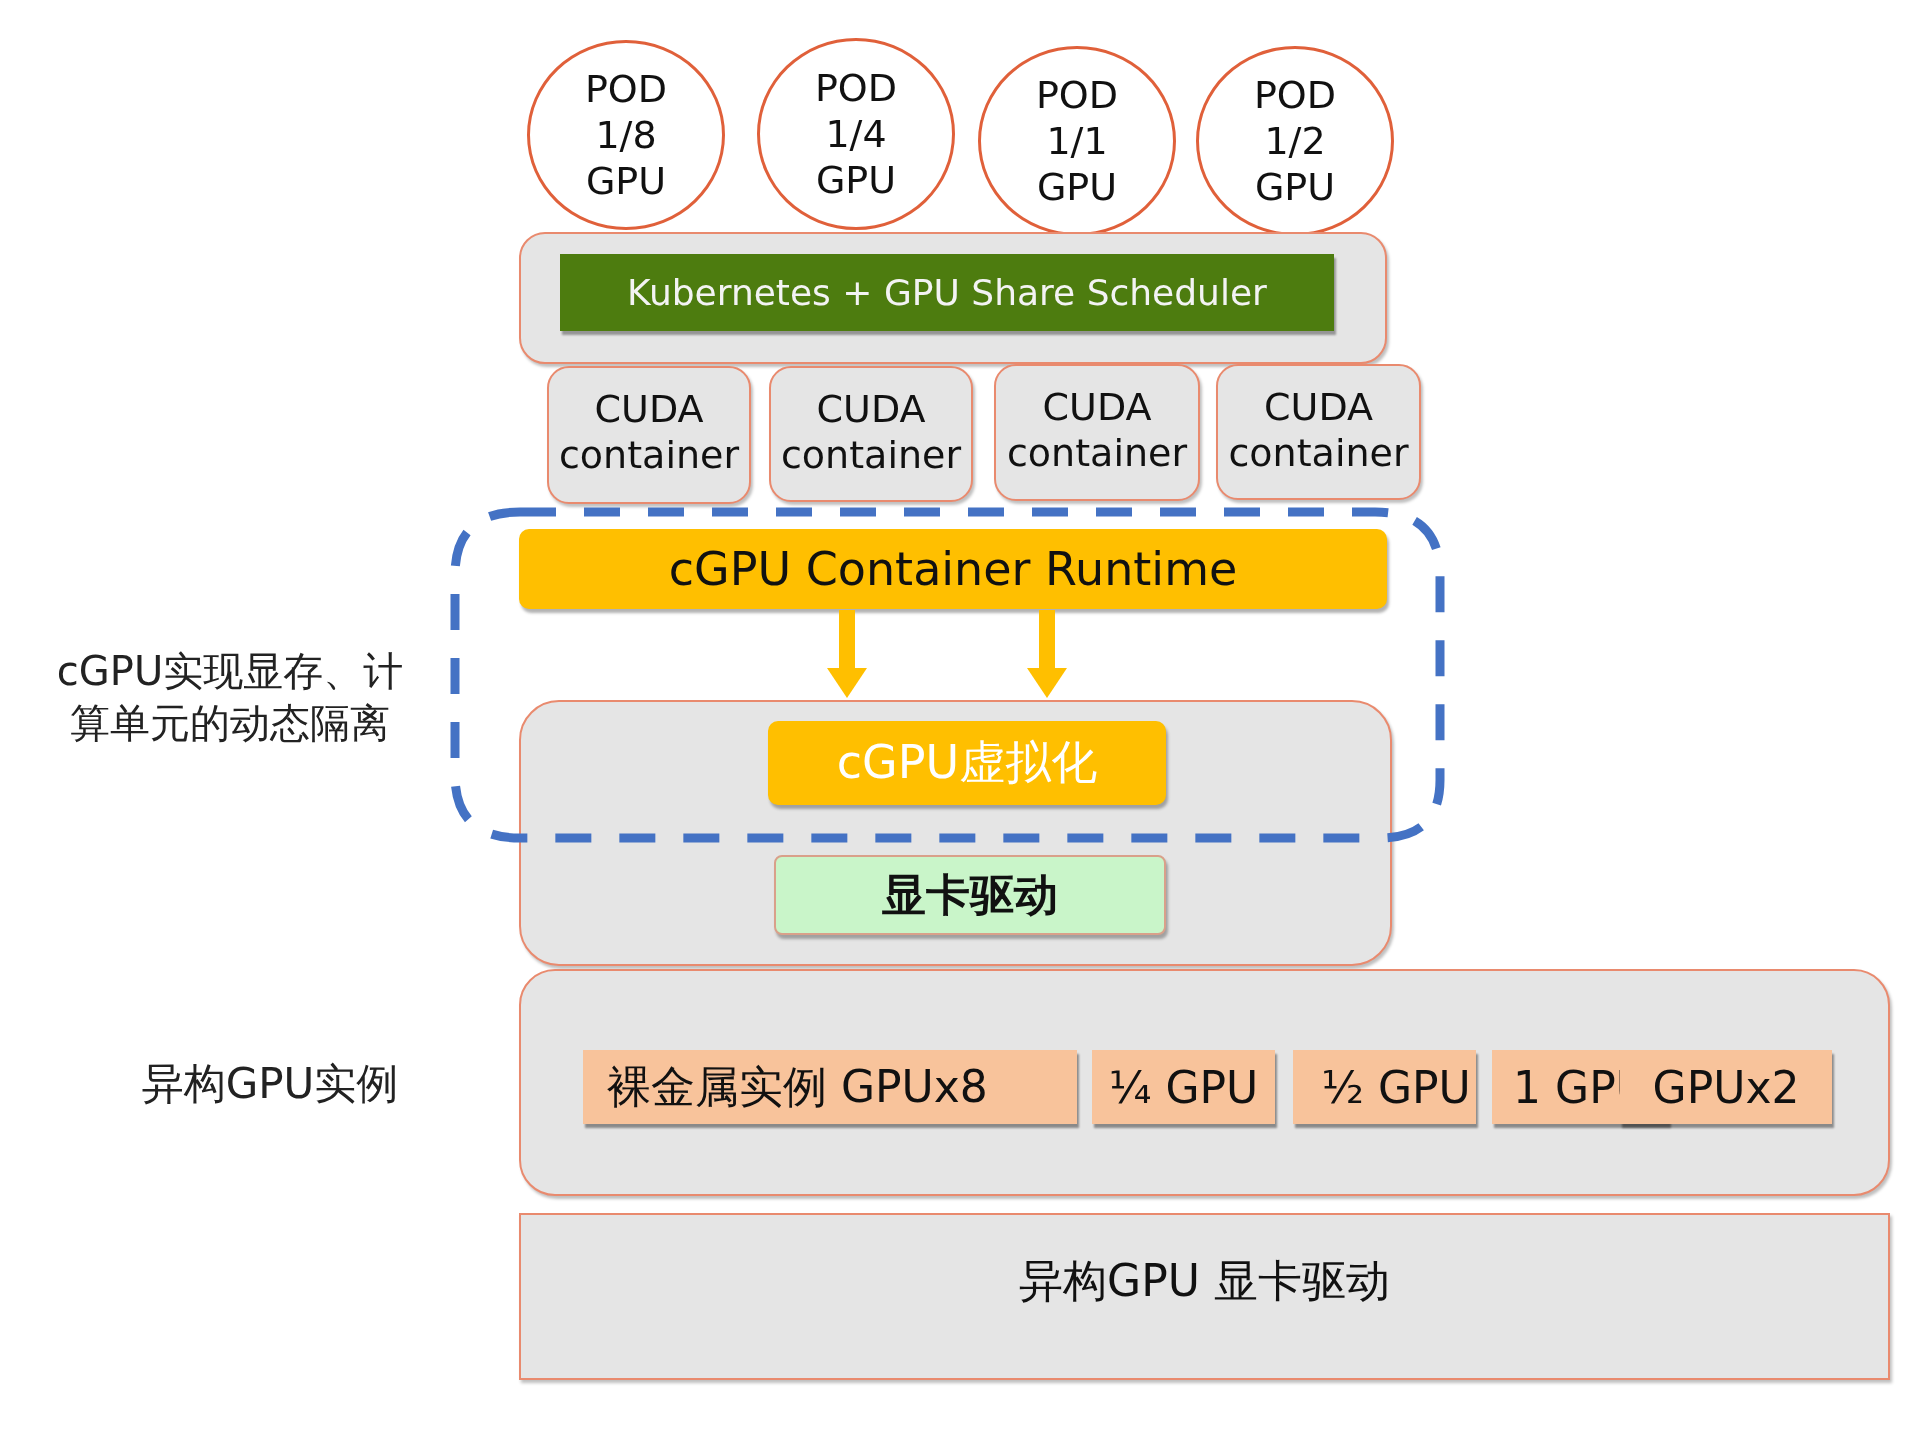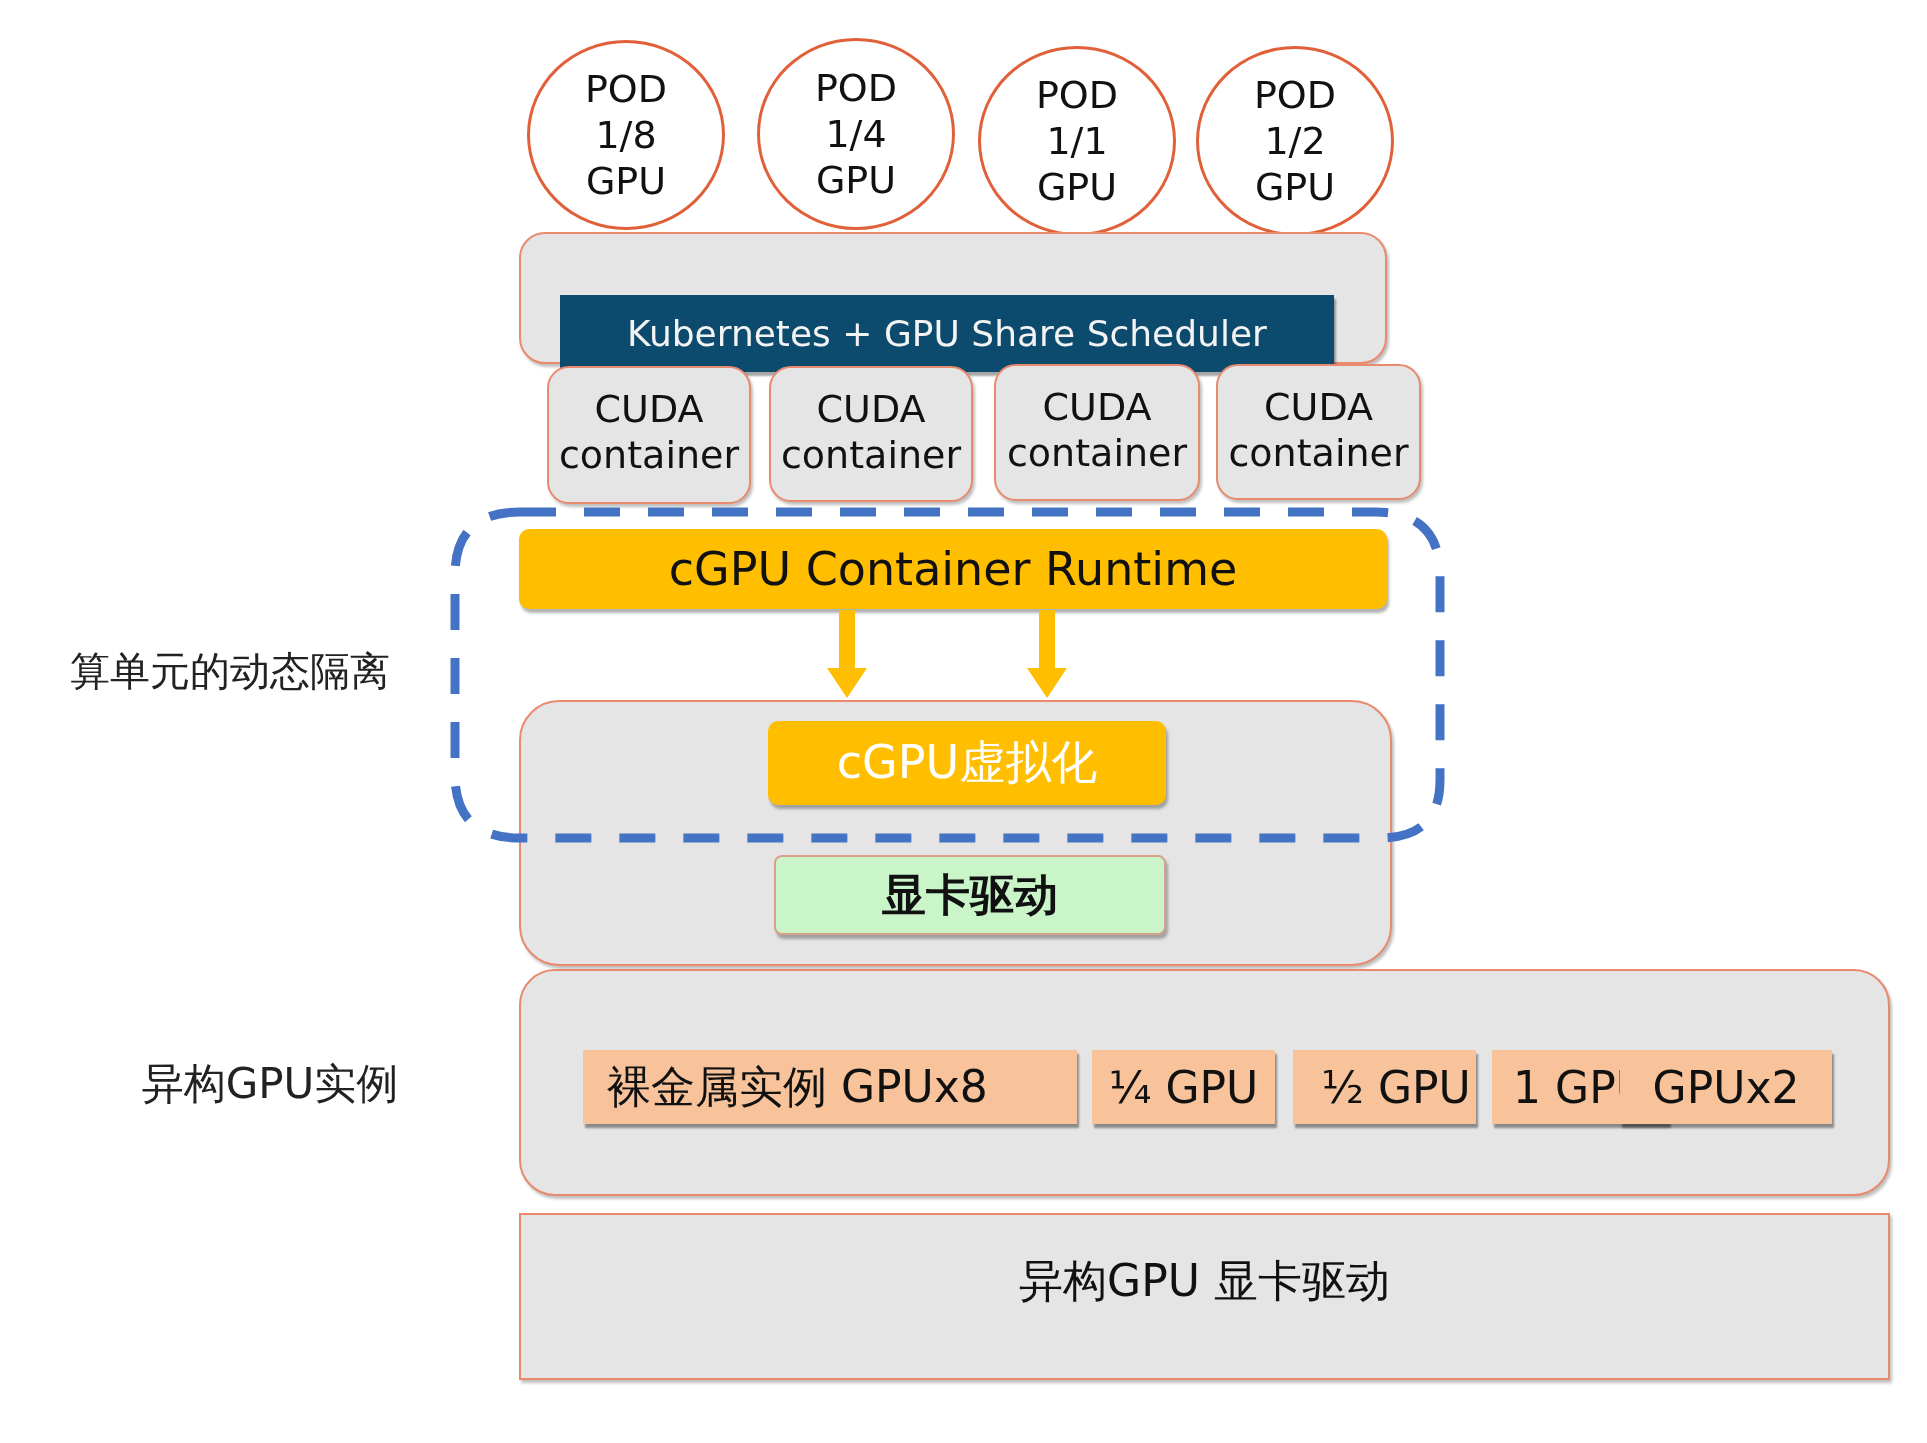--- a/index.html
+++ b/index.html
@@ -4,22 +4,22 @@
 <style>
   html,body{margin:0;padding:0;background:#ffffff;}
   body{width:1927px;height:1443px;position:relative;overflow:hidden;
        font-family:"DejaVu Sans","Liberation Sans",sans-serif;color:#111;}
   .abs{position:absolute;box-sizing:border-box;}
   .pod{border:3px solid #e0603a;border-radius:50%;background:#fff;
        display:flex;align-items:center;justify-content:center;text-align:center;
        font-size:38px;line-height:46px;white-space:pre-line;}
   .panel{background:#e5e5e5;border:2px solid #e98a6e;border-radius:30px;
          box-shadow:2px 3px 3px rgba(0,0,0,0.25);}
-  .sched{background:#0c4a6e;color:#f3f3f3;font-size:36px;display:flex;align-items:center;justify-content:center;
-         box-shadow:2px 4px 2px rgba(0,0,0,0.35);margin-top:41px;}
+  .sched{background:#4d7c0f;color:#f3f3f3;font-size:36px;display:flex;align-items:center;justify-content:center;
+         box-shadow:2px 4px 2px rgba(0,0,0,0.35);}
   .cuda{background:#e5e5e5;border:2px solid #e98a6e;border-radius:22px;
         display:flex;align-items:flex-start;justify-content:center;text-align:center;
         font-size:38px;line-height:46px;padding-top:18px;white-space:pre-line;
         box-shadow:2px 3px 3px rgba(0,0,0,0.25);margin-left:28px;}
   .yellow{background:#ffbf00;border-radius:10px;display:flex;align-items:center;justify-content:center;
           box-shadow:2px 4px 3px rgba(0,0,0,0.3);}
   .green{background:#c9f5c9;border:2px solid #d9a08a;border-radius:8px;display:flex;align-items:center;justify-content:center;
          font-size:44px;box-shadow:2px 4px 3px rgba(0,0,0,0.3);}
   .chip{background:#f8c39b;display:flex;align-items:center;justify-content:center;font-size:44px;
         box-shadow:2px 4px 2px rgba(0,0,0,0.4);}
@@ -70,20 +70,21 @@
 
 <div class="abs yellow" style="left:768px;top:721px;width:398px;height:84px;font-size:46px;color:#ffffff;">cGPU虚拟化</div>
 
 <div class="abs green" style="left:774px;top:855px;width:392px;height:80px;font-weight:bold;">显卡驱动</div>
 
 <svg class="abs" style="left:440px;top:500px;width:1020px;height:365px;" width="1020" height="365">
   <path d="M 80 12 L 935 12 Q 1000 12 1000 75 L 1000 280 Q 1000 338 940 338 L 80 338 Q 15 338 15 275 L 15 75 Q 15 12 80 12 Z" fill="none" stroke="#4472c4" stroke-width="9" stroke-dasharray="36 28" stroke-linecap="butt"></path>
 </svg>
 
 <div class="abs label" style="left:20px;top:645px;width:420px;">
+  <div>cGPU实现显存、计</div>
   <div>算单元的动态隔离</div>
 </div>
 
 <div class="abs panel" style="left:519px;top:969px;width:1371px;height:227px;border-radius:36px;"></div>
 <div class="abs label" style="left:110px;top:1058px;width:320px;font-size:42px;">异构GPU实例</div>
 
 <div class="abs chip" style="left:583px;top:1050px;width:494px;height:74px;justify-content:flex-start;padding-left:24px;">裸金属实例 GPUx8</div>
 <div class="abs chip" style="left:1092px;top:1050px;width:183px;height:74px;">¼ GPU</div>
 <div class="abs chip" style="left:1293px;top:1050px;width:183px;height:74px;padding-left:23px;">½ GPU</div>
 <div class="abs chip" style="left:1492px;top:1050px;width:177px;height:74px;">1 GPU</div>

